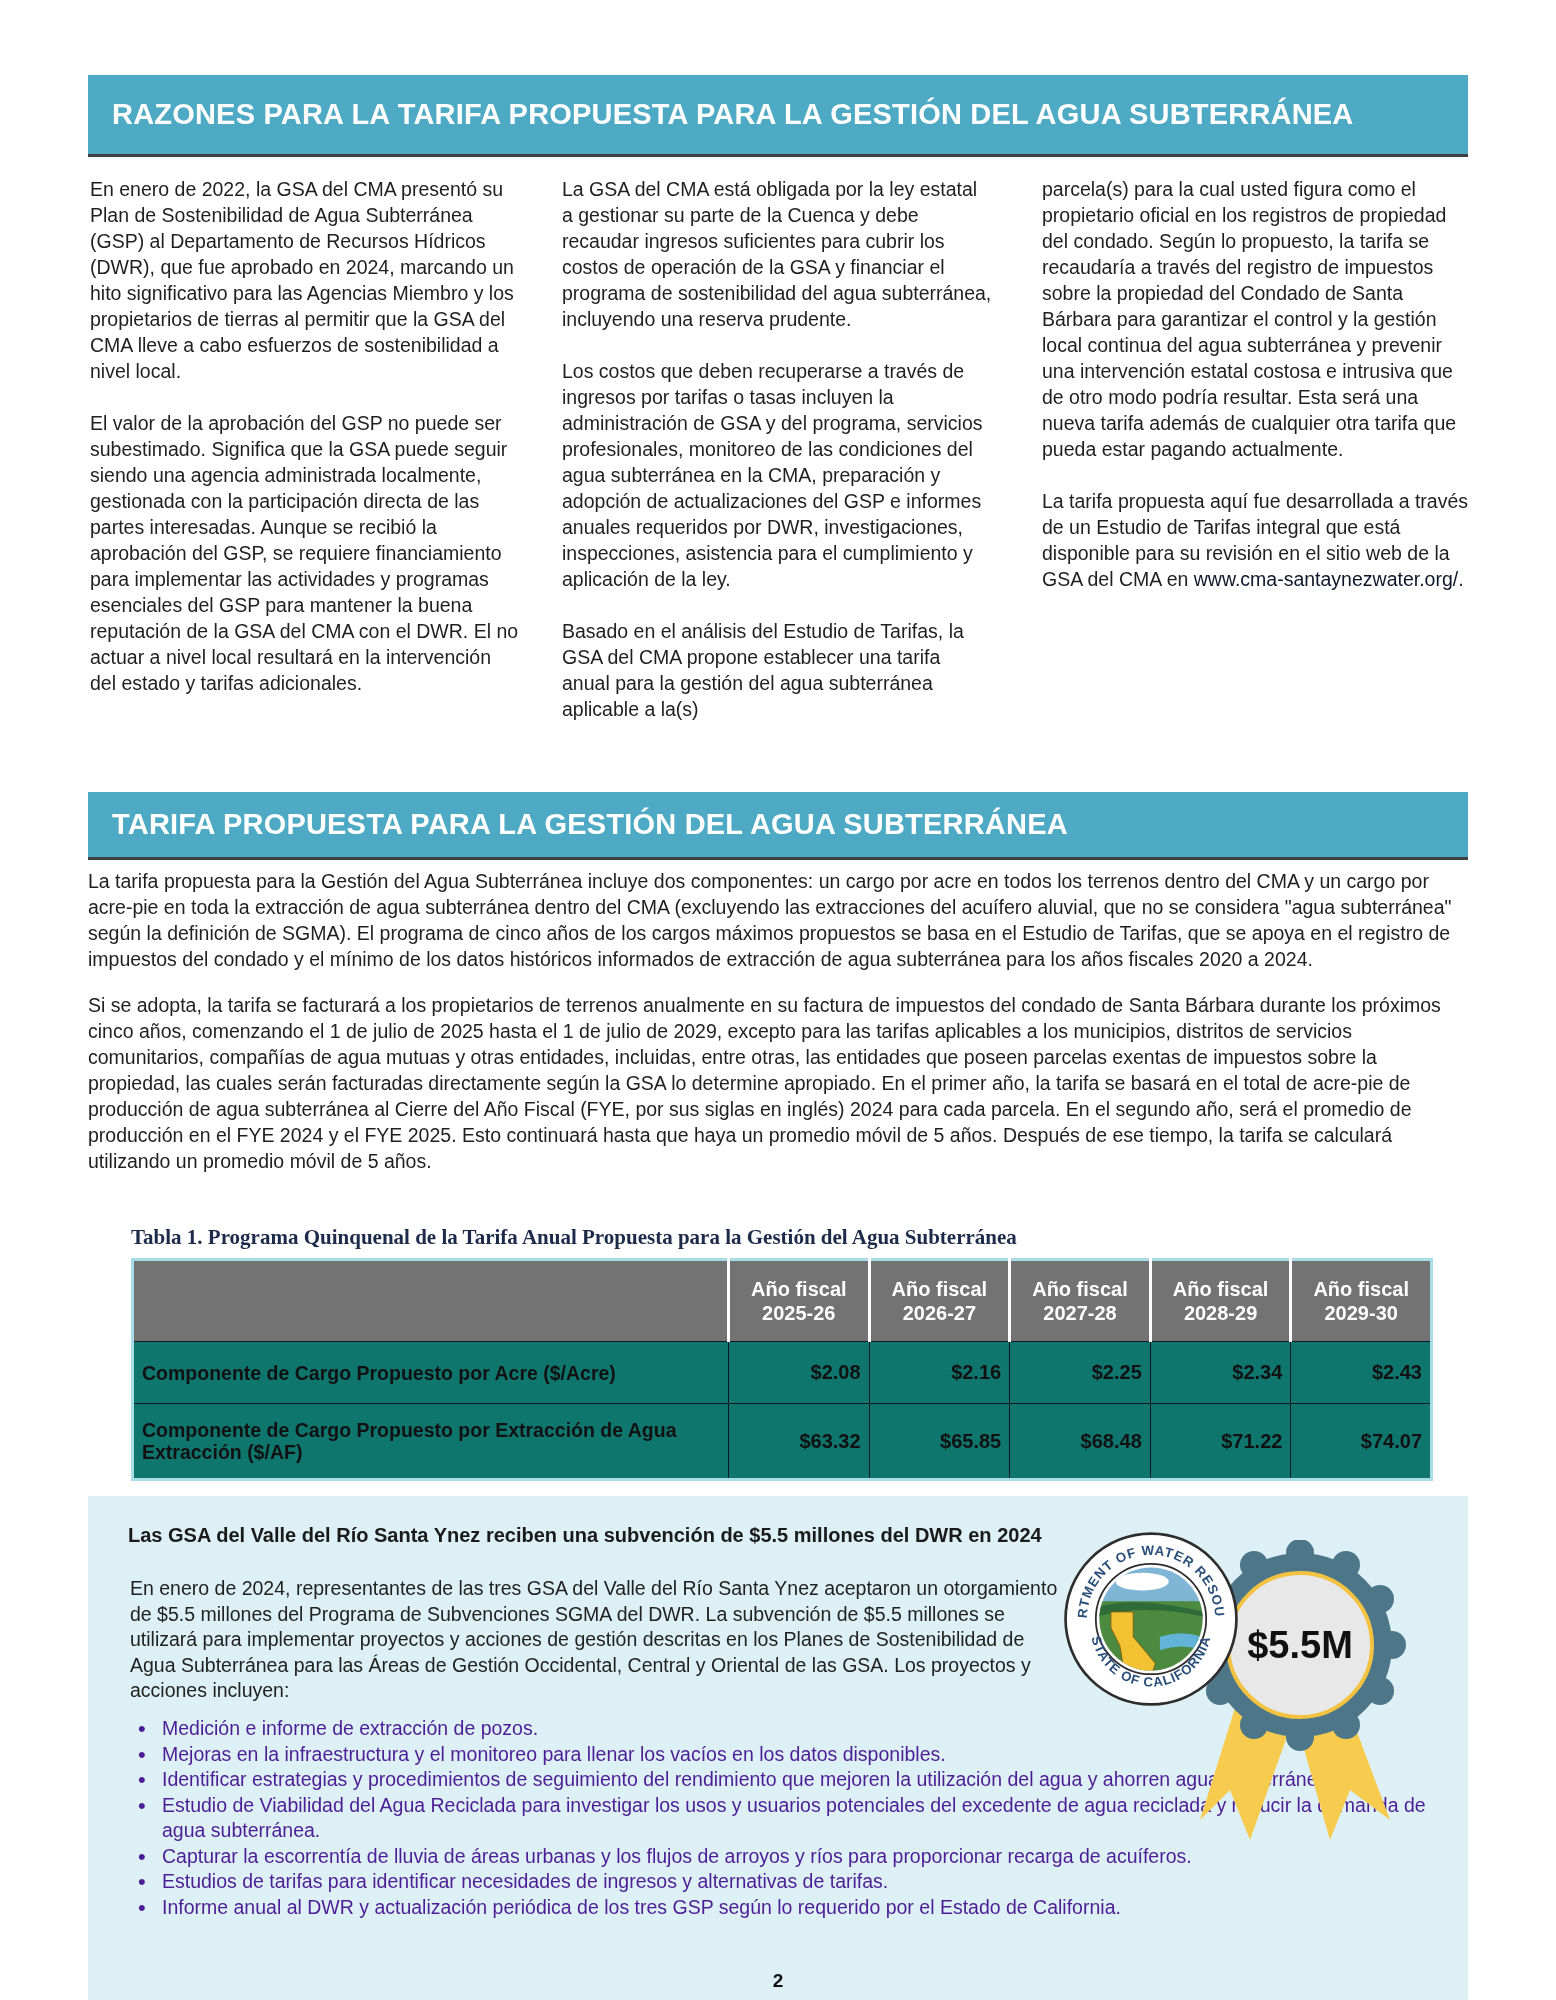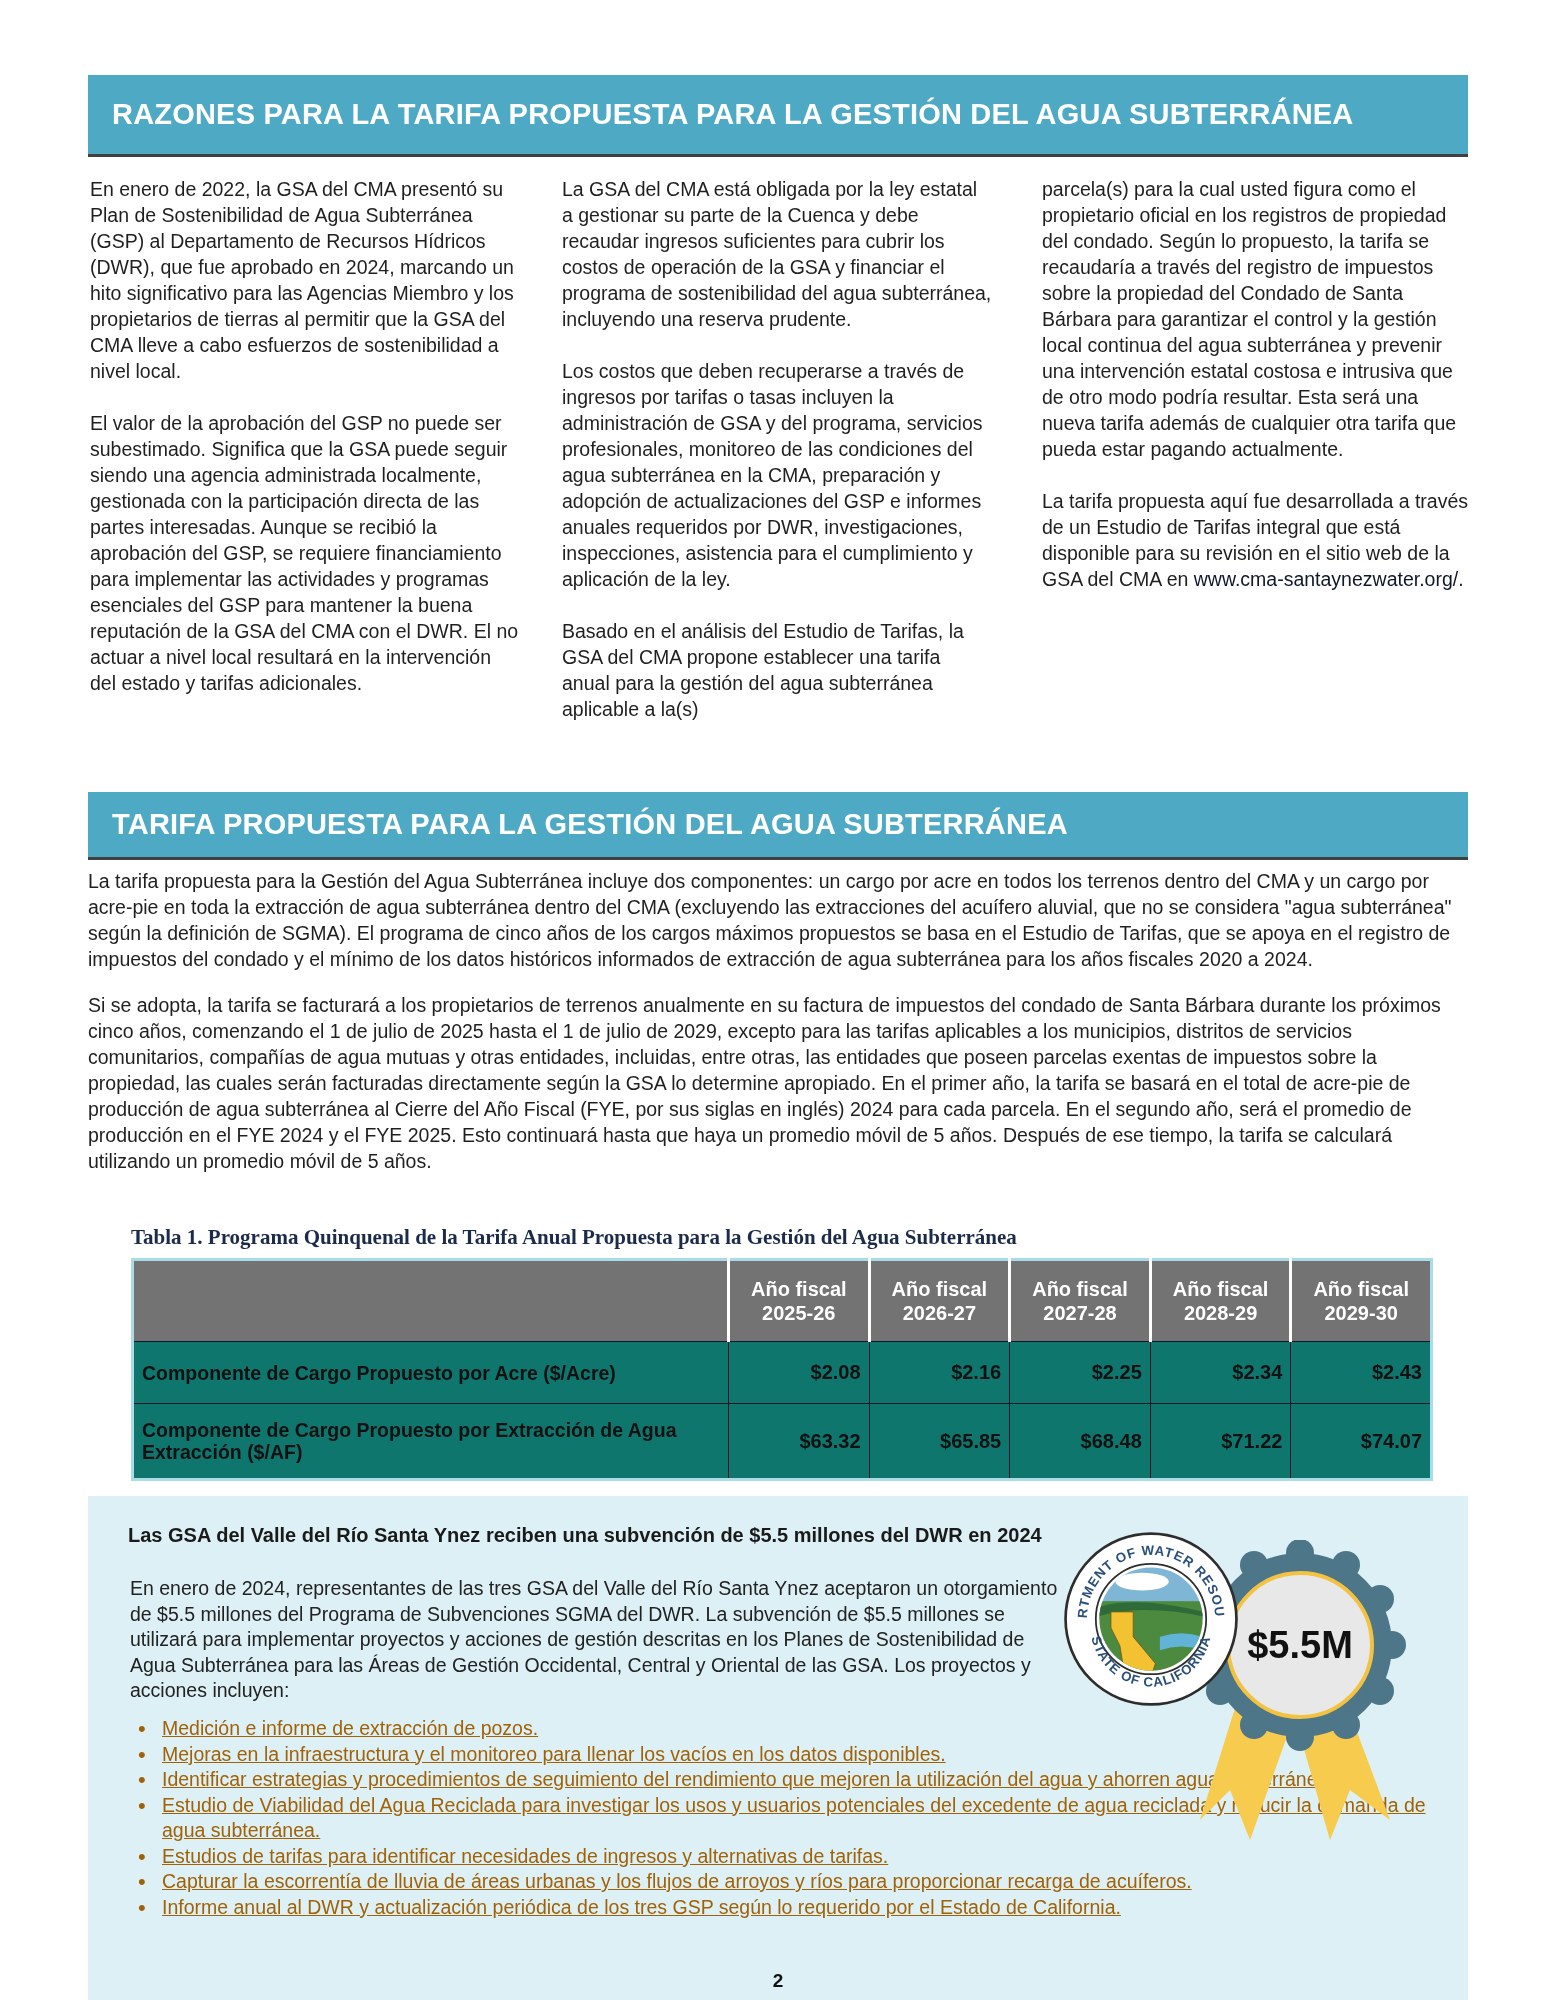--- a/index.html
+++ b/index.html
@@ -45,21 +45,21 @@
   table.rates td.label { text-align: left; font-size: 19.5px; line-height: 22px; }
   table.rates tr.r1 td { height: 62px; }
   table.rates tr.r2 td { height: 76px; }
 
   .grant-box {
     position: absolute; left: 88px; top: 1496px; width: 1380px; height: 504px;
     background: #ddf0f5;
   }
   #grant-title { position: absolute; left: 40px; top: 28px; font-size: 20px; font-weight: bold; color: #1a1a1a; }
   #grant-body { position: absolute; left: 42px; top: 72px; width: 930px; font-size: 19.5px; line-height: 25.5px; color: #222; margin-top: 8px; }
-  ul.grant-list { position: absolute; left: 42px; top: 220px; width: 1330px; list-style: none; font-size: 19.5px; line-height: 25.5px; color: #a16207; text-decoration: underline; }
+  ul.grant-list { position: absolute; left: 42px; top: 220px; width: 1330px; list-style: none; font-size: 19.5px; line-height: 25.5px; color: #4c1d95; }
   ul.grant-list li { position: relative; padding-left: 32px; }
   ul.grant-list li::before { content: "•"; position: absolute; left: 8px; top: 0; font-size: 22px; }
   #page-number { position: absolute; left: 0; width: 1380px; top: 474px; text-align: center; font-size: 19px; font-weight: bold; color: #111; }
 
   .seal { position: absolute; left: 1062px; top: 1530px; width: 178px; height: 178px; }
   .ribbon { position: absolute; left: 1180px; top: 1540px; width: 240px; height: 300px; }
 </style>
 </head>
 <body>
 
@@ -139,22 +139,22 @@
 </table>
 
 <div class="grant-box">
   <div id="grant-title">Las GSA del Valle del Río Santa Ynez reciben una subvención de $5.5 millones del DWR en 2024</div>
   <p id="grant-body">En enero de 2024, representantes de las tres GSA del Valle del Río Santa Ynez aceptaron un otorgamiento de $5.5 millones del Programa de Subvenciones SGMA del DWR. La subvención de $5.5 millones se utilizará para implementar proyectos y acciones de gestión descritas en los Planes de Sostenibilidad de Agua Subterránea para las Áreas de Gestión Occidental, Central y Oriental de las GSA. Los proyectos y acciones incluyen:</p>
   <ul class="grant-list">
     <li>Medición e informe de extracción de pozos.</li>
     <li>Mejoras en la infraestructura y el monitoreo para llenar los vacíos en los datos disponibles.</li>
     <li>Identificar estrategias y procedimientos de seguimiento del rendimiento que mejoren la utilización del agua y ahorren agua subterránea.</li>
     <li>Estudio de Viabilidad del Agua Reciclada para investigar los usos y usuarios potenciales del excedente de agua reciclada y reducir la demanda de agua subterránea.</li>
+    <li>Capturar la escorrentía de lluvia de áreas urbanas y los flujos de arroyos y ríos para proporcionar recarga de acuíferos.</li>
     <li>Estudios de tarifas para identificar necesidades de ingresos y alternativas de tarifas.</li>
-    <li>Capturar la escorrentía de lluvia de áreas urbanas y los flujos de arroyos y ríos para proporcionar recarga de acuíferos.</li>
     <li>Informe anual al DWR y actualización periódica de los tres GSP según lo requerido por el Estado de California.</li>
   </ul>
   <div id="page-number">2</div>
 </div>
 
 <svg class="ribbon" viewBox="0 0 240 300">
   <polygon points="70,120 120,160 70,300 50,250 20,280" fill="#f7cb4d"></polygon>
   <polygon points="150,120 110,160 150,300 170,250 210,280" fill="#f7cb4d"></polygon>
   <g fill="#4d7688">
     <circle cx="120" cy="105" r="92"></circle>

